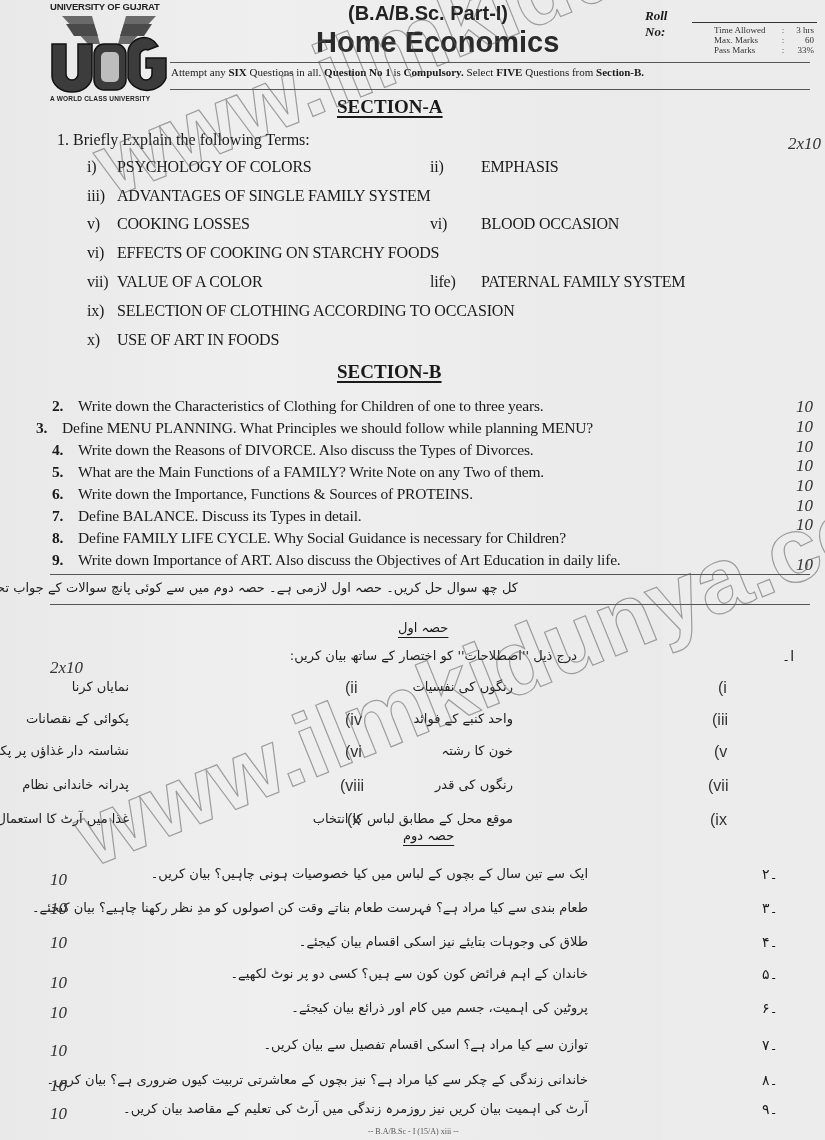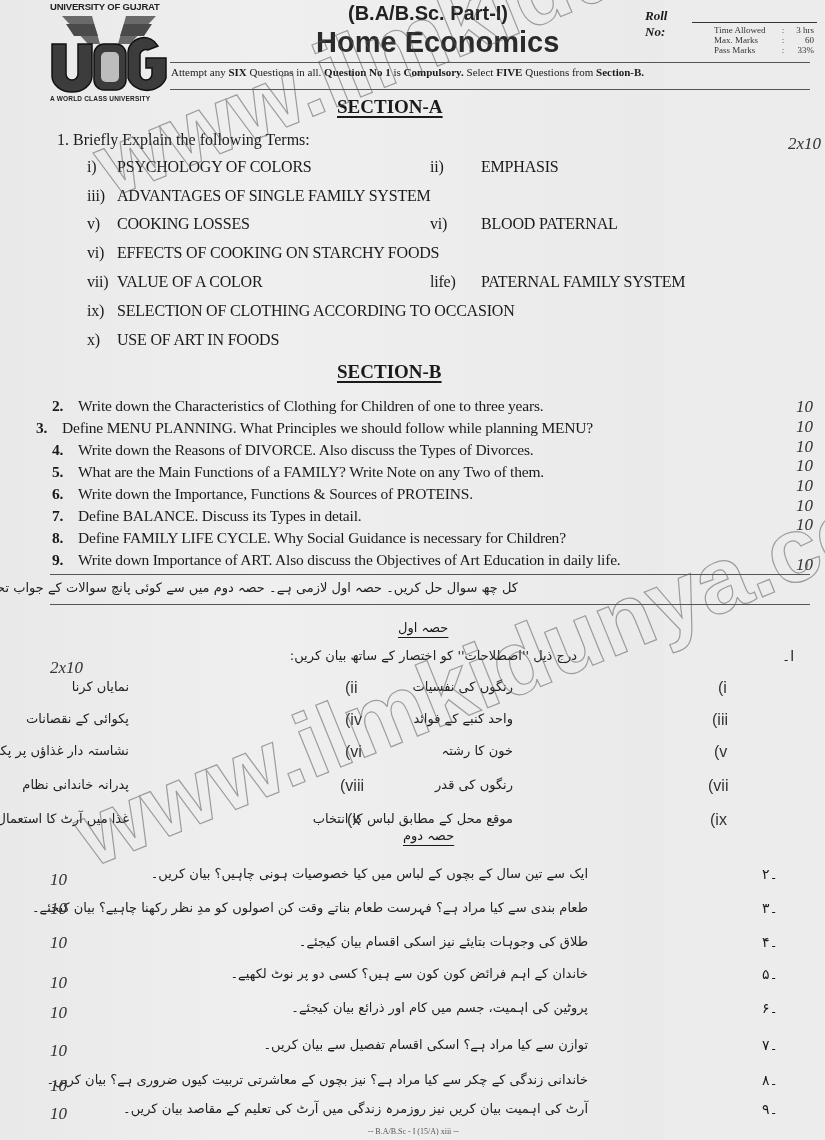--- a/index.html
+++ b/index.html
@@ -85,21 +85,21 @@
   <div class="abs hr" style="left:170px;top:89px;width:640px;"></div>
 
   <div class="abs sec-head" style="left:337px;top:96px;">SECTION-A</div>
   <div class="abs q1">1. Briefly Explain the following Terms:</div>
   <div class="abs mark" style="left:788px;top:134px;">2x10</div>
 
   <div class="abs term" style="left:87px;top:158px;"><span class="n">i)</span><span>PSYCHOLOGY OF COLORS</span></div>
   <div class="abs term" style="left:430px;top:158px;"><span class="n" style="width:51px">ii)</span><span>EMPHASIS</span></div>
   <div class="abs term" style="left:87px;top:187px;"><span class="n">iii)</span><span>ADVANTAGES OF SINGLE FAMILY SYSTEM</span></div>
   <div class="abs term" style="left:87px;top:215px;"><span class="n">v)</span><span>COOKING LOSSES</span></div>
-  <div class="abs term" style="left:430px;top:215px;"><span class="n" style="width:51px">vi)</span><span>BLOOD PATERNAL</span></div>
+  <div class="abs term" style="left:430px;top:215px;"><span class="n" style="width:51px">vi)</span><span>BLOOD OCCASION</span></div>
   <div class="abs term" style="left:87px;top:244px;"><span class="n">vi)</span><span>EFFECTS OF COOKING ON STARCHY FOODS</span></div>
   <div class="abs term" style="left:87px;top:273px;"><span class="n">vii)</span><span>VALUE OF A COLOR</span></div>
   <div class="abs term" style="left:430px;top:273px;"><span class="n" style="width:51px">life)</span><span>PATERNAL FAMILY SYSTEM</span></div>
   <div class="abs term" style="left:87px;top:302px;"><span class="n">ix)</span><span>SELECTION OF CLOTHING ACCORDING TO OCCASION</span></div>
   <div class="abs term" style="left:87px;top:331px;"><span class="n">x)</span><span>USE OF ART IN FOODS</span></div>
 
   <div class="abs sec-head" style="left:337px;top:361px;">SECTION-B</div>
 
   <div class="abs qb" style="left:52px;top:397px;"><span class="n">2.</span><span>Write down the Characteristics of Clothing for Children of one to three years.</span></div>
   <div class="abs qb" style="left:36px;top:419px;"><span class="n">3.</span><span>Define MENU PLANNING. What Principles we should follow while planning MENU?</span></div>

